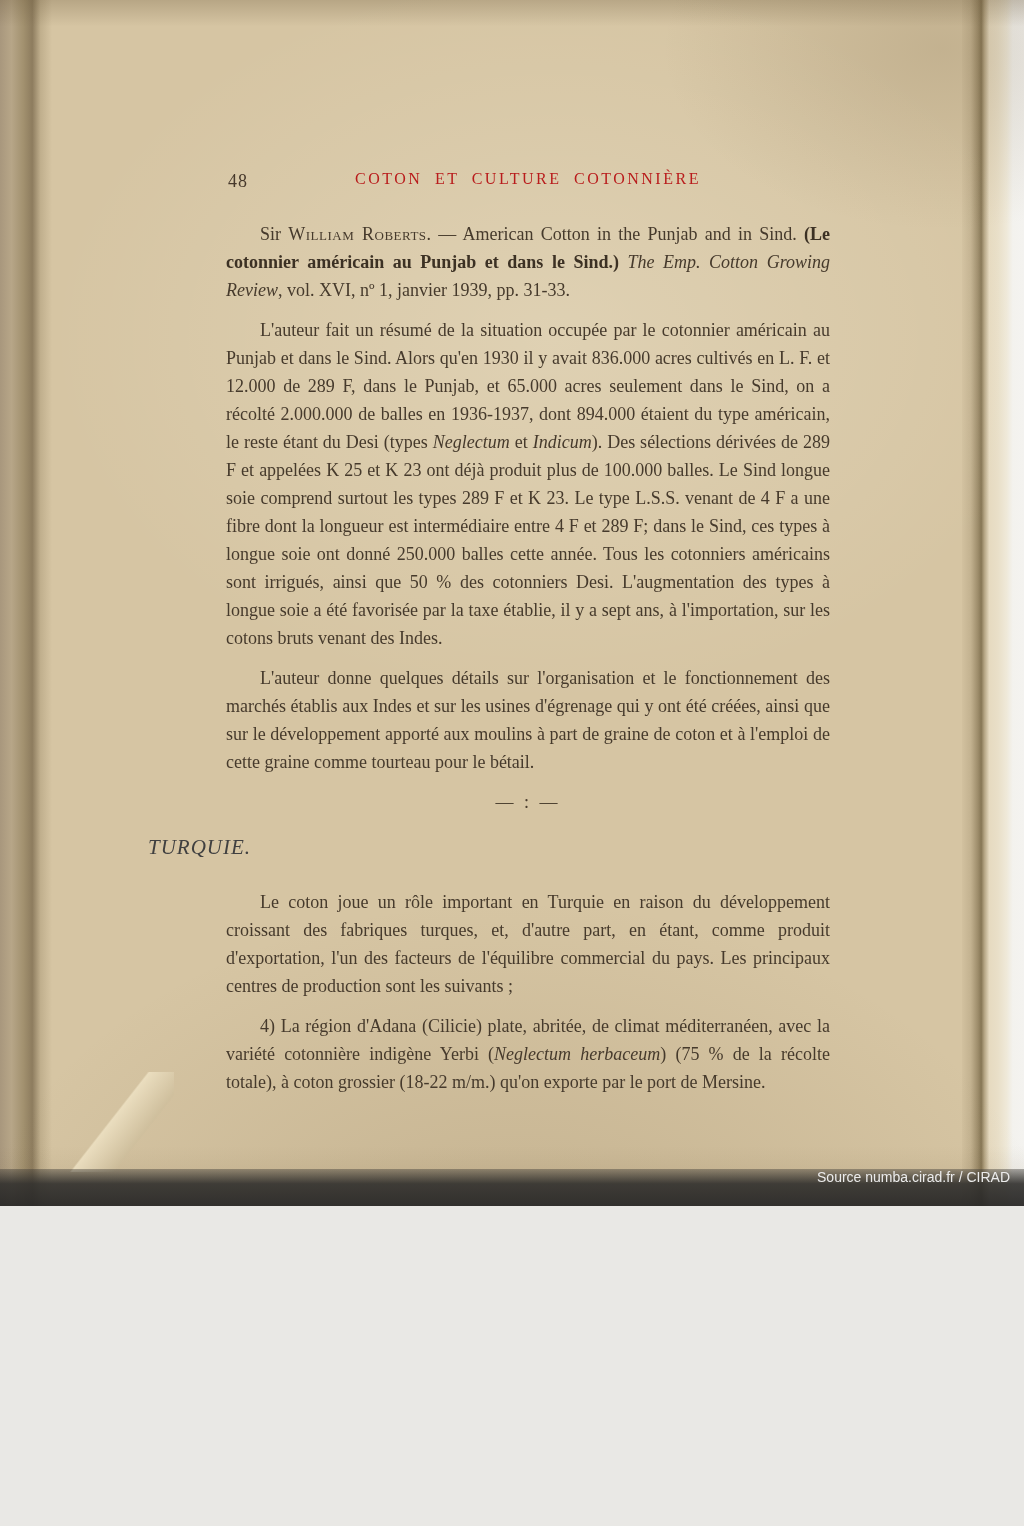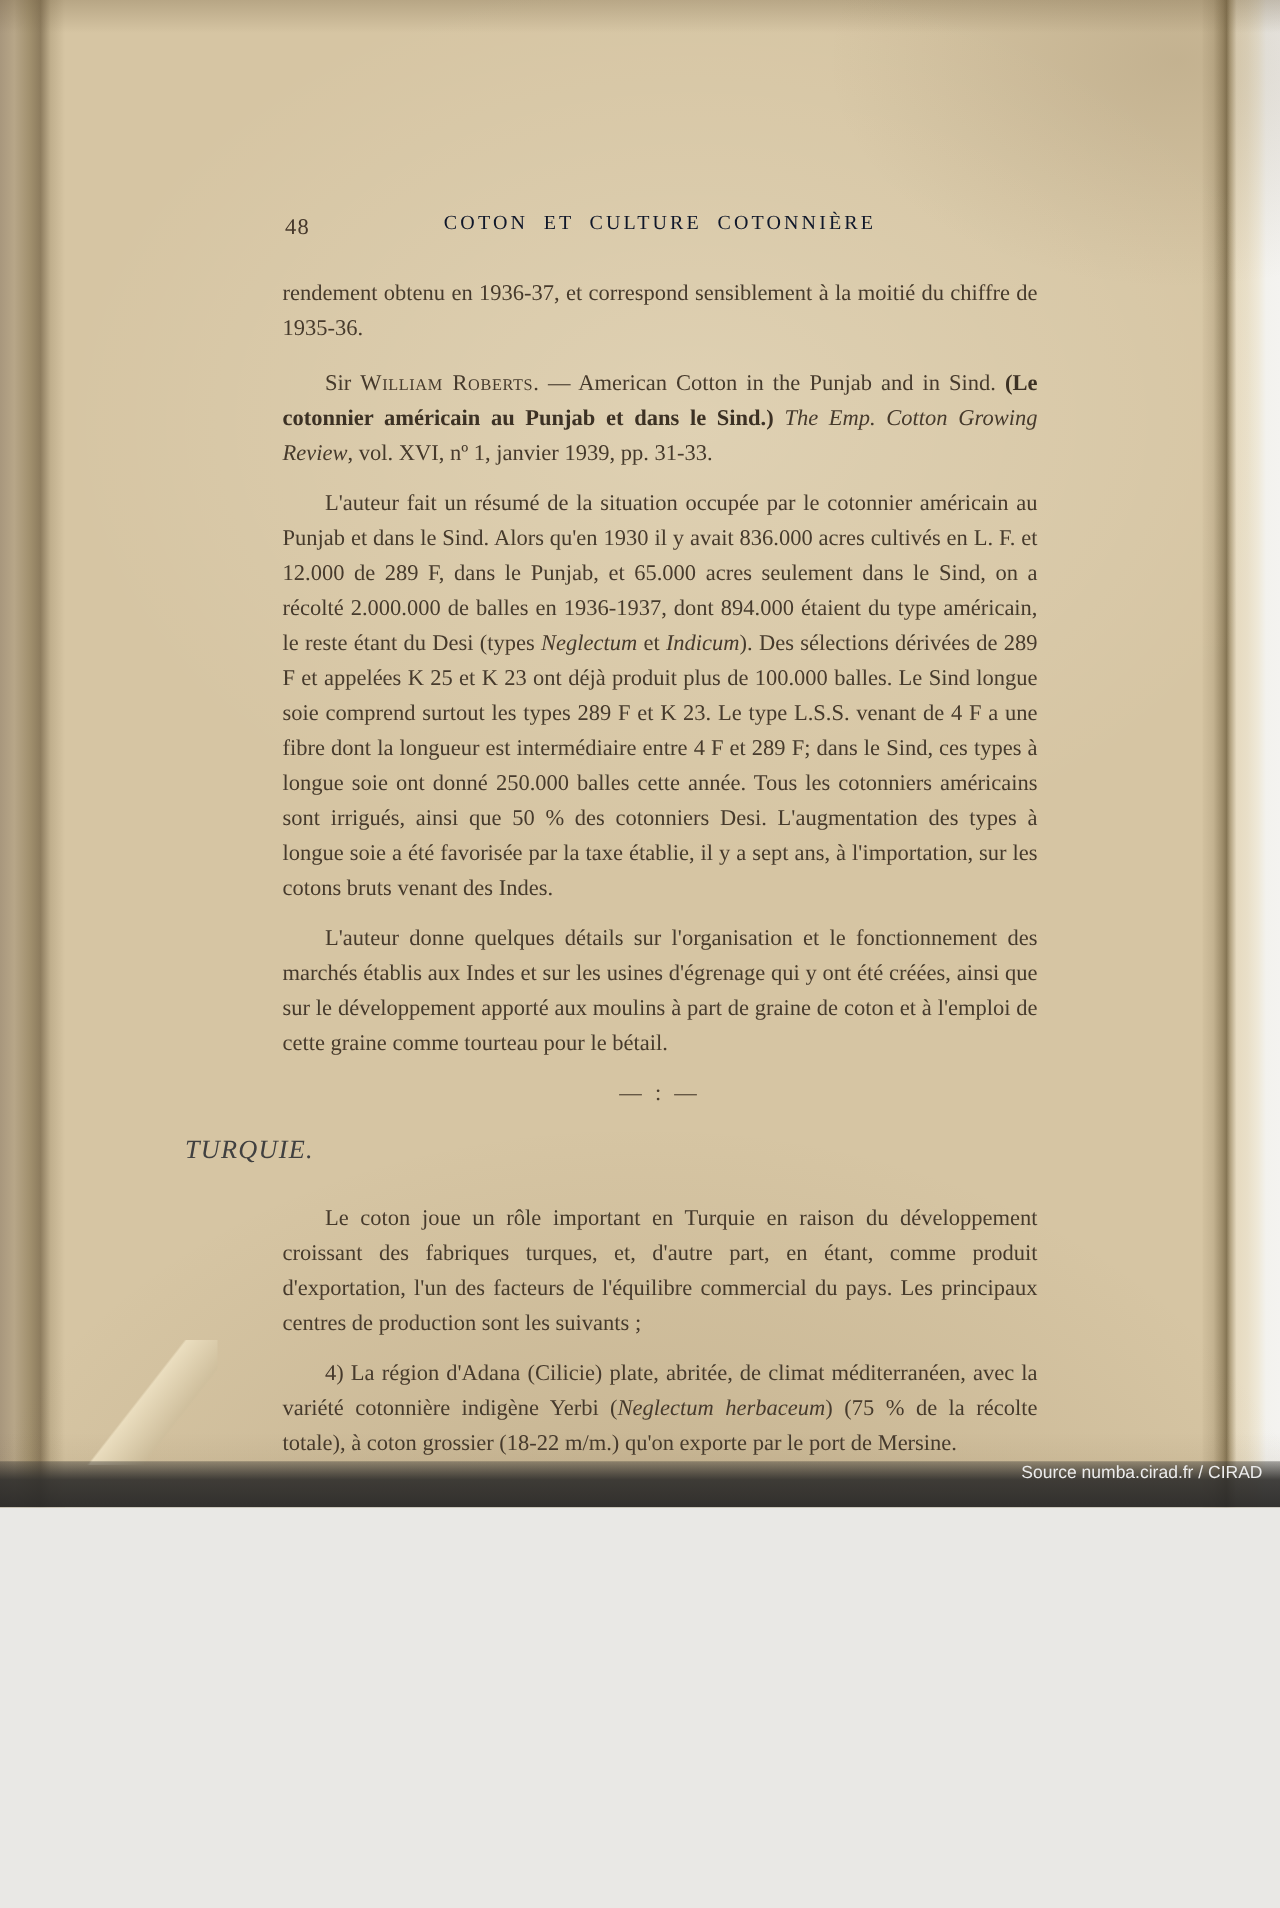--- a/index.html
+++ b/index.html
@@ -56,21 +56,21 @@
   }
 
   .running-head { position: relative; height: 24px; margin-bottom: 26px; }
   .page-number {
     position: absolute; left: 2px; top: 1px;
     font-size: 18px; letter-spacing: 1px;
   }
   .running-title {
     display: block; text-align: center;
     font-size: 16px; letter-spacing: 2.5px; word-spacing: 6px;
-    color: #0f172a;
+    color: #b91c1c;
   }
 
   p.para {
     margin: 0 0 12px 0;
     font-size: 18px;
     line-height: 28px;
     text-align: justify;
     text-indent: 34px;
     color: #463a2c;
   }
@@ -118,21 +118,20 @@
   <div class="paper-shading"></div>
   <div class="corner-fold"></div>
 
   <div class="content">
 
     <div class="running-head">
       <span class="page-number">48</span>
       <span class="running-title">COTON ET CULTURE COTONNIÈRE</span>
     </div>
 
-    <p class="para no-indent"><span>rendement obtenu en 1936-37, et correspond sensiblement à la moitié du chiffre de 1935-36.</span></p>
 
     <p class="para citation"><span>Sir </span><span class="sc">William Roberts</span><span>. — American Cotton in the Punjab and in Sind. </span><span class="bold">(Le cotonnier américain au Punjab et dans le Sind.) </span><span class="italic">The Emp. Cotton Growing Review</span><span>, vol. XVI, nº 1, janvier 1939, pp. 31-33.</span></p>
 
     <p class="para"><span>L'auteur fait un résumé de la situation occupée par le cotonnier américain au Punjab et dans le Sind. Alors qu'en 1930 il y avait 836.000 acres cultivés en L. F. et 12.000 de 289 F, dans le Punjab, et 65.000 acres seulement dans le Sind, on a récolté 2.000.000 de balles en 1936-1937, dont 894.000 étaient du type américain, le reste étant du Desi (types </span><span class="italic">Neglectum</span><span> et </span><span class="italic">Indicum</span><span>). Des sélections dérivées de 289 F et appelées K 25 et K 23 ont déjà produit plus de 100.000 balles. Le Sind longue soie comprend surtout les types 289 F et K 23. Le type L.S.S. venant de 4 F a une fibre dont la longueur est intermédiaire entre 4 F et 289 F; dans le Sind, ces types à longue soie ont donné 250.000 balles cette année. Tous les cotonniers américains sont irrigués, ainsi que 50 % des cotonniers Desi. L'augmentation des types à longue soie a été favorisée par la taxe établie, il y a sept ans, à l'importation, sur les cotons bruts venant des Indes.</span></p>
 
     <p class="para"><span>L'auteur donne quelques détails sur l'organisation et le fonctionnement des marchés établis aux Indes et sur les usines d'égrenage qui y ont été créées, ainsi que sur le développement apporté aux moulins à part de graine de coton et à l'emploi de cette graine comme tourteau pour le bétail.</span></p>
 
     <div class="separator">— : —</div>
 
     <div class="section-heading">TURQUIE.</div>

